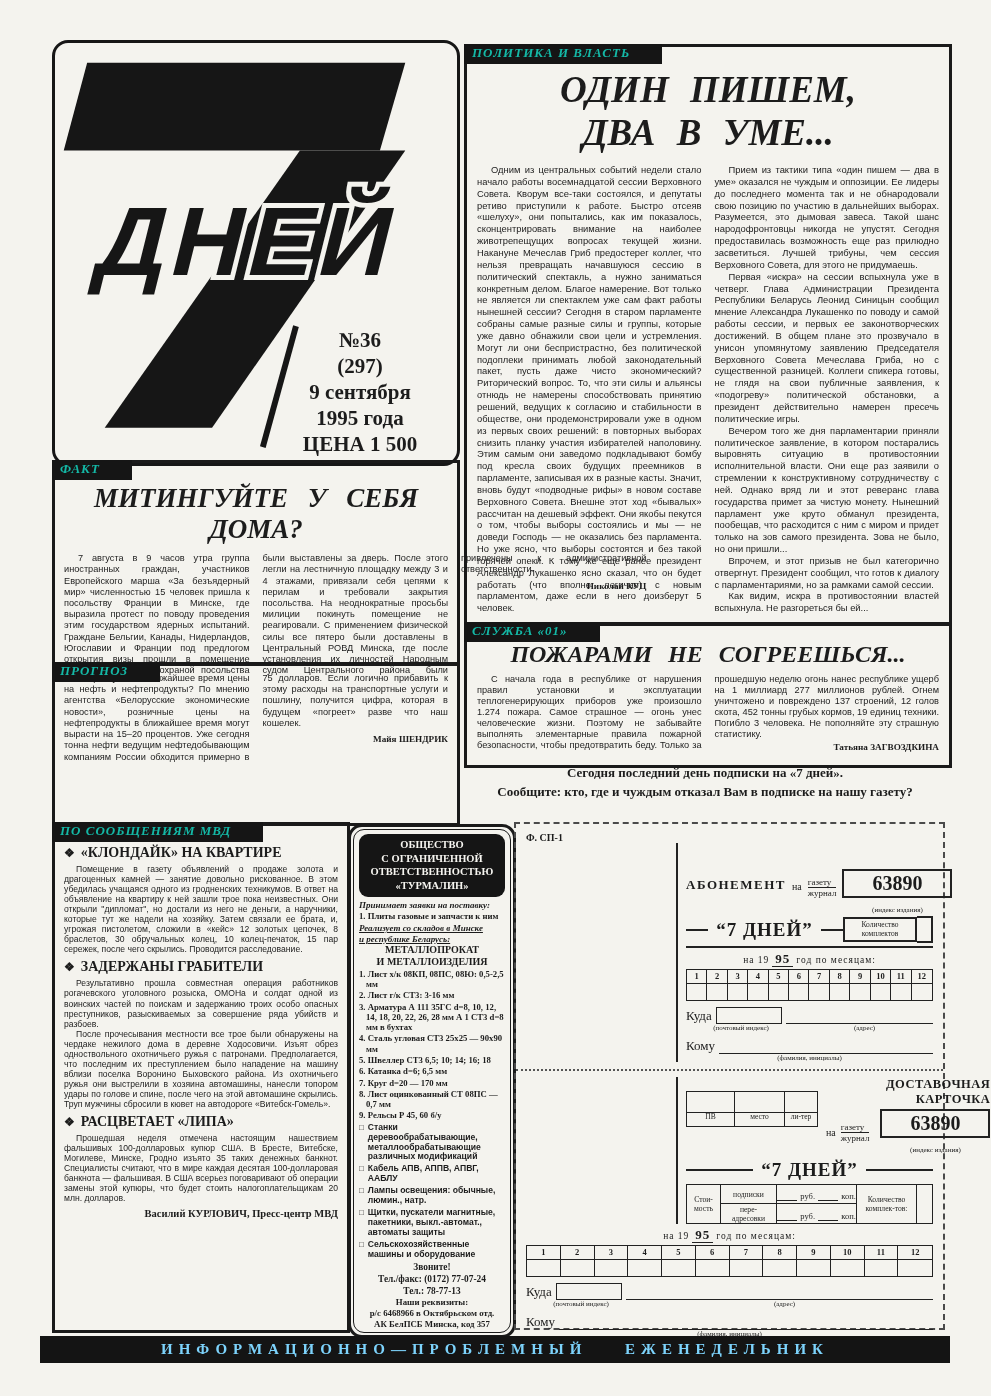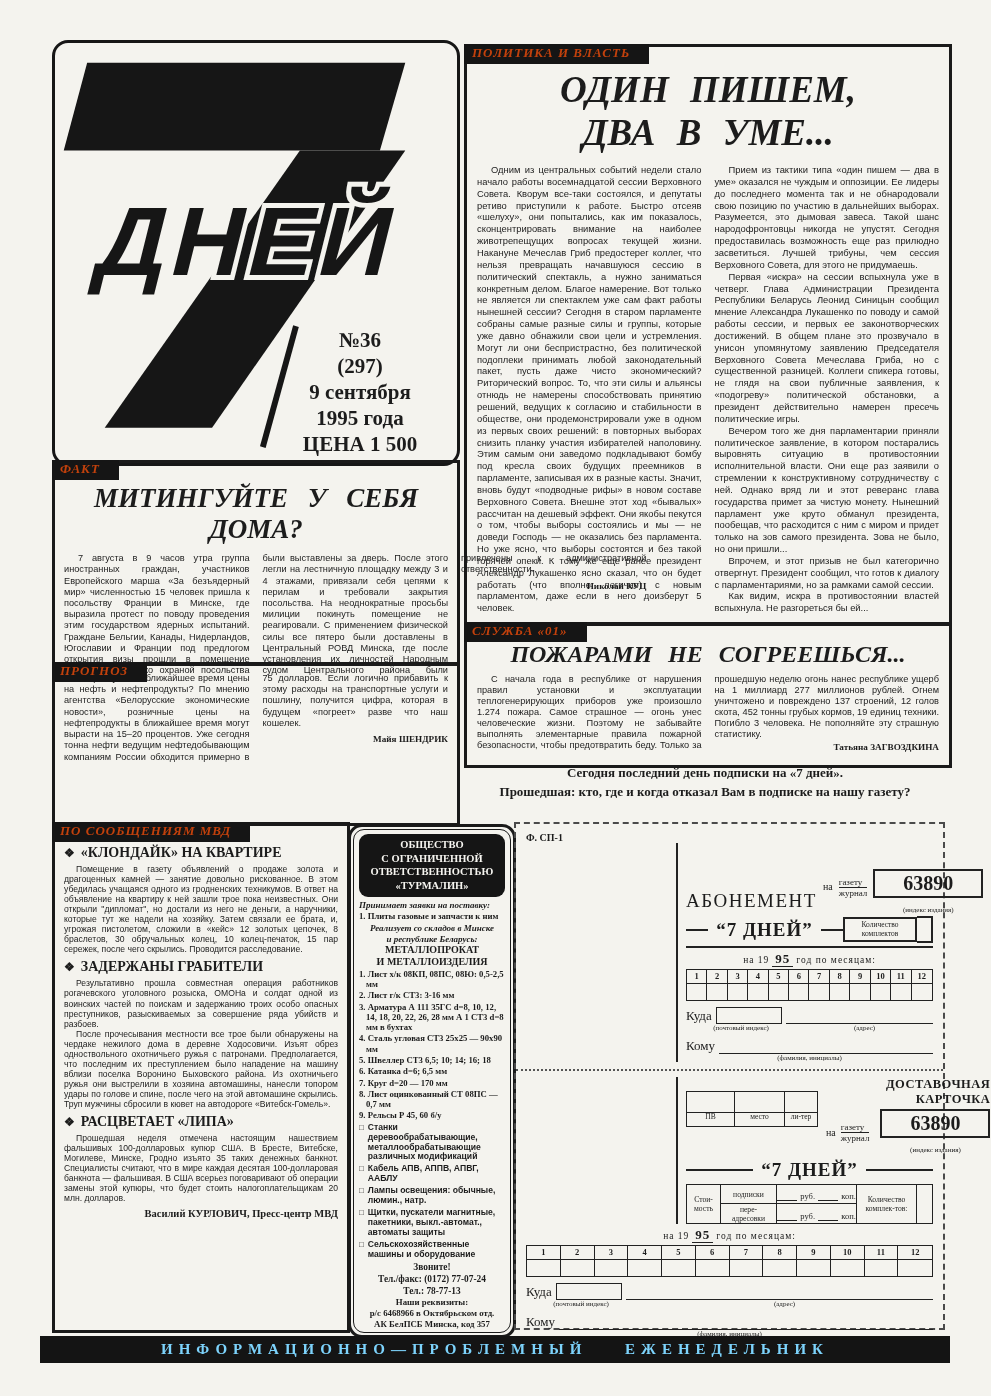--- a/index.html
+++ b/index.html
@@ -19,23 +19,23 @@
   .logo-box svg { position:absolute; inset:6px; width:388px; height:404px; }
   .issue-info {
     position:absolute; right:14px; top:284px; width:166px;
     font-weight:700; font-size:21px; line-height:26px; text-align:center;
   }
 
   
   .article { border:3px solid #1a1a1a; }
   .tag {
     position:absolute; top:-3px; left:-3px;
-    background:#151515; color:#c2410c;
+    background:#151515; color:#14b8a6;
     font-style:italic; font-weight:700; font-size:13px;
-    padding:1px 19px 3px 8px; letter-spacing:1px; white-space:nowrap;
+    padding:1px 32px 3px 8px; letter-spacing:1px; white-space:nowrap;
   }
   .headline {
     font-weight:700; text-align:center; line-height:1.15;
     font-family:"Liberation Serif", serif;
     font-style:italic;
   }
   .cols { column-gap:13px; column-count:2; column-fill:auto; }
   .cols p {
     margin:0; text-indent:14px; text-align:justify;
     font-family:"Liberation Sans", sans-serif;
@@ -90,40 +90,40 @@
   .mvd .byline { font-size:10.5px; }
 
   
   .ad { left:348px; top:824px; width:162px; height:508px; border:3px solid #1a1a1a; border-radius:14px; }
   .ad-frame { position:absolute; inset:2px; border:1px solid #1a1a1a; border-radius:11px; padding:4px 5px; }
   .ad-head {
     background:#151515; color:#f6f5f0; border-radius:9px;
     text-align:center; font-weight:700; font-size:10.5px; line-height:1.3; padding:4px 2px; margin-bottom:3px;
   }
   .ad-it { font-style:italic; font-weight:700; font-size:9px; line-height:1.15; }
-  .ad-ctr { text-align:center; }
+  .ad-ctr { text-align:left;text-decoration:underline; }
   .ad-cat { font-weight:700; font-size:10px; text-align:center; line-height:1.2; }
   .ad-num { font-weight:700; font-size:8.7px; line-height:1.18; padding-left:7px; text-indent:-7px; margin:1px 0; }
   .ad-chk {
     display:flex; gap:4px; font-weight:700; font-size:8.6px; line-height:1.16;
     font-family:"Liberation Sans", sans-serif; margin:2px 0;
   }
   .ad-chk .bx { font-size:8px; }
   .ad-foot { text-align:center; font-weight:700; font-size:9.4px; line-height:1.25; }
 
   
   .coupon {
     left:514px; top:822px; width:431px; height:508px;
     border:2px dashed #4a4a4a; padding:8px 10px; box-sizing:border-box;
     font-family:"Liberation Serif", serif;
   }
   .form-code { font-size:10px; font-weight:700; }
   .rblock { margin-left:150px; border-left:2px solid #222; padding-left:8px; }
   .ab-row1 { display:flex; align-items:flex-start; gap:6px; padding-top:26px; }
-  .ab-ttl { font-weight:400; font-size:19px; letter-spacing:1.5px; margin-top:21px; }
+  .ab-ttl { font-weight:700; font-size:13px; letter-spacing:1.5px; margin-top:8px; }
   .onword { font-size:10px; margin-top:12px; }
   .gj { display:flex; flex-direction:column; font-size:9px; line-height:1.15; margin-top:8px; }
   .gj .g { border-bottom:1px solid #222; }
   .idx-col { margin-left:auto; text-align:center; }
   .idx-box { border:2px solid #222; font-weight:700; font-size:20px; padding:0 28px; line-height:1.25; }
   .idx-hint { font-size:7px; }
   .paper-row { display:flex; align-items:center; margin:3px 0 2px; }
   .paper-row .ln { flex:1; border-top:2px solid #222; }
   .paper-name { font-weight:700; font-size:19px; margin:0 8px; letter-spacing:1px; }
   .ab-row2 { display:flex; align-items:center; border-bottom:2px solid #222; padding-bottom:3px; }
@@ -228,21 +228,21 @@
   <div class="tag">СЛУЖБА «01»</div>
   <h2 class="headline" style="margin:16px 0 0;">ПОЖАРАМИ НЕ СОГРЕЕШЬСЯ...</h2>
   <div class="cols">
     <p>С начала года в республике от нарушения правил установки и эксплуатации теплогенерирующих приборов уже произошло 1.274 пожара. Самое страшное — огонь унес человеческие жизни. Поэтому не забывайте выполнять элементарные правила пожарной безопасности, чтобы предотвратить беду. Только за прошедшую неделю огонь нанес республике ущерб на 1 миллиард 277 миллионов рублей. Огнем уничтожено и повреждено 137 строений, 12 голов скота, 452 тонны грубых кормов, 19 единиц техники. Погибло 3 человека. Не пополняйте эту страшную статистику.</p>
     <p class="byline">Татьяна ЗАГВОЗДКИНА</p>
   </div>
 </section>
 
 <section class="abs attention">
   <div class="t2">Сегодня последний день подписки на «7 дней».</div>
-  <div class="t2">Прошедшая: кто, где и когда отказал Вам в подписке на нашу газету?</div>
+  <div class="t2">Сообщите: кто, где и чуждым отказал Вам в подписке на нашу газету?</div>
 </section>
 
 <section class="abs article mvd">
   <div class="tag">ПО СООБЩЕНИЯМ МВД</div>
   <div class="mvd-inner">
     <div class="mvd-title">
       <span class="dmnd">❖</span><span>«КЛОНДАЙК» НА КВАРТИРЕ</span>
     </div>
     <p>Помещение в газету объявлений о продаже золота и драгоценных камней — занятие довольно рискованное. В этом убедилась учащаяся одного из гродненских техникумов. В ответ на объявление на квартиру к ней зашли трое пока неизвестных. Они открыли "дипломат", но достали из него не деньги, а наручники, которые тут же надели на хозяйку. Затем связали ее брата, и, угрожая пистолетом, сложили в «кейс» 12 золотых цепочек, 8 браслетов, 30 обручальных колец, 10 колец-печаток, 15 пар сережек, после чего скрылись. Проводится расследование.</p>
     <div class="mvd-title">

